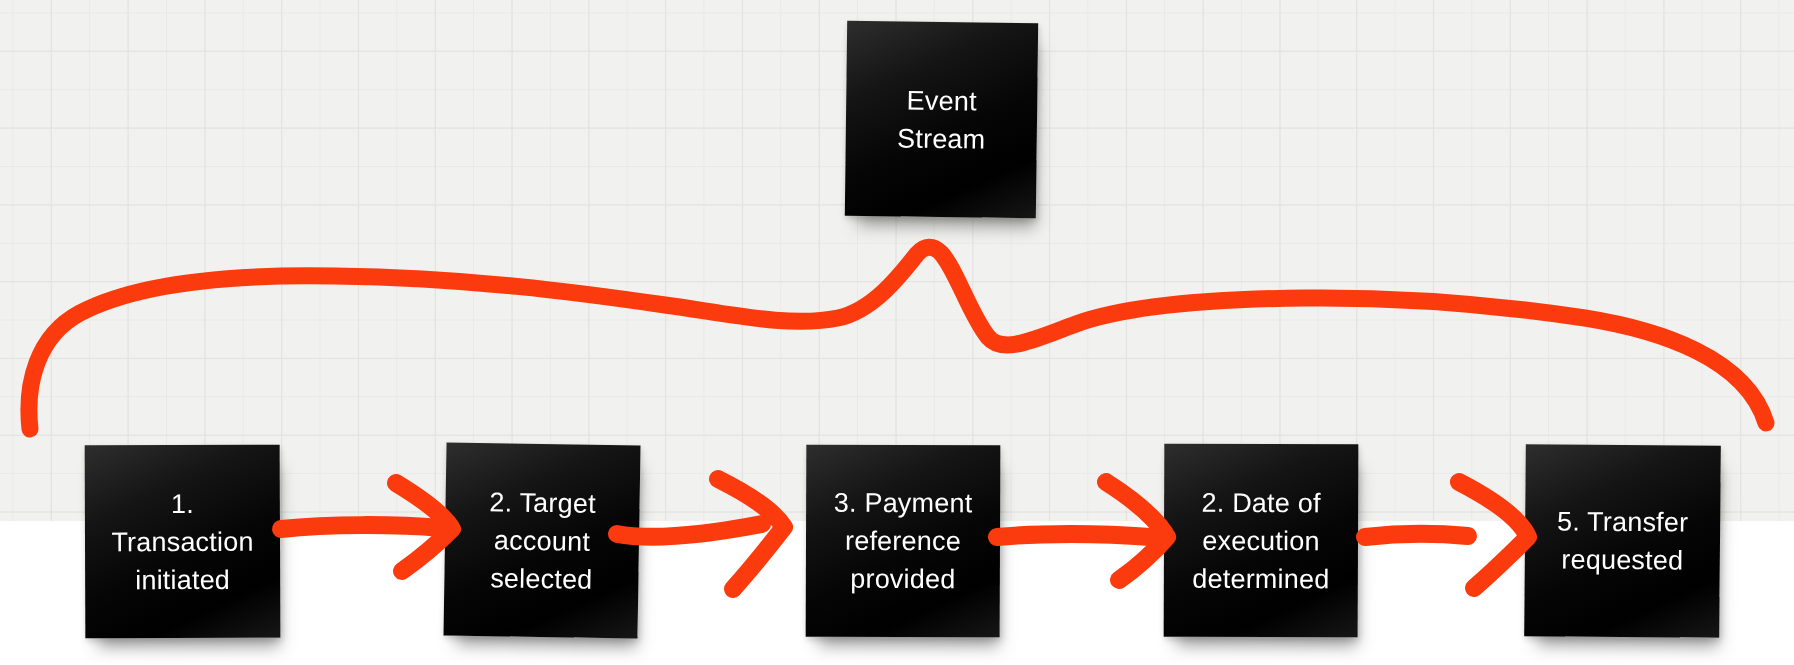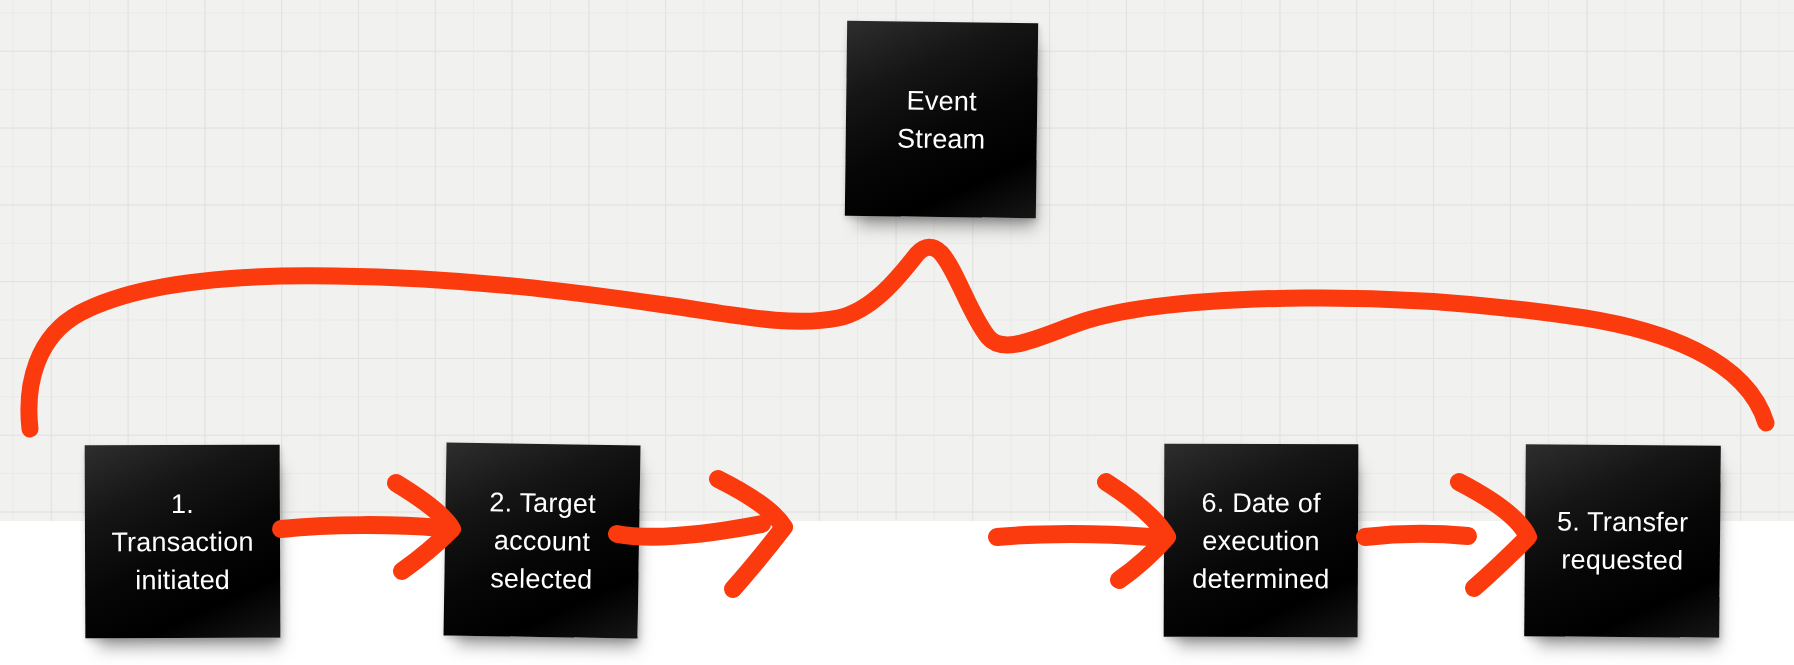--- a/index.html
+++ b/index.html
@@ -80,23 +80,28 @@
 Transaction
 initiated</span>
   </div>
 
   <div class="note note-s2">
     <span class="note-label">2. Target
 account
 selected</span>
   </div>
 
+  <div class="note note-s3">
+    <span class="note-label">3. Payment
+reference
+provided</span>
+  </div>
 
   <div class="note note-s4">
-    <span class="note-label">6. Date of
+    <span class="note-label">2. Date of
 execution
 determined</span>
   </div>
 
   <div class="note note-s5">
     <span class="note-label">5. Transfer
 requested</span>
   </div>
 
   <svg class="overlay" viewBox="0 0 1794 665" xmlns="http://www.w3.org/2000/svg" aria-hidden="true">

